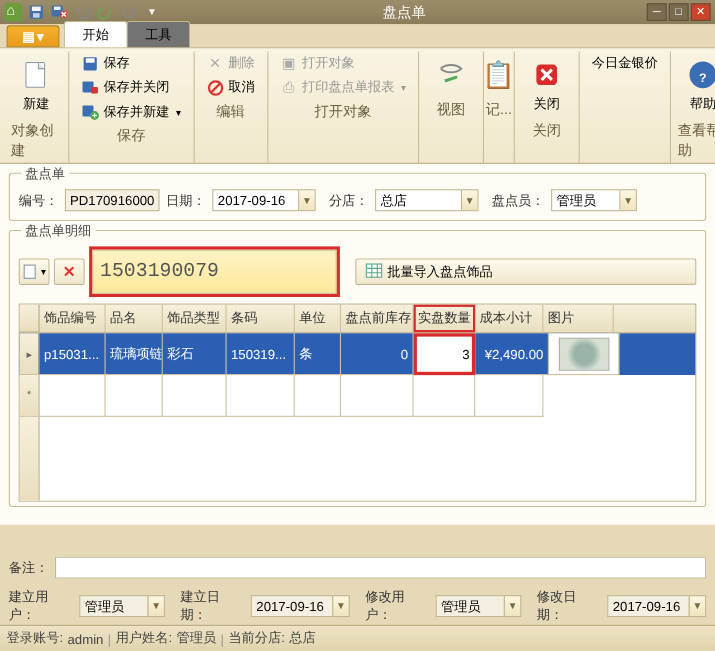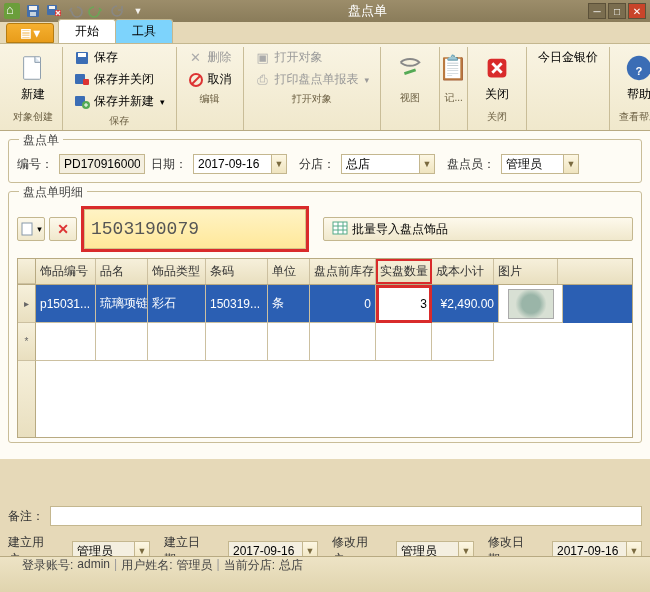--- a/index.html
+++ b/index.html
@@ -8,26 +8,26 @@
 .titlebar .home-icon{width:16px;height:16px;background:#6b9e3b;border-radius:2px;margin-right:4px;position:relative}
 .titlebar .home-icon::before{content:"⌂";position:absolute;left:2px;top:-1px;color:#fff;font-size:13px}
 .titlebar .qat{display:flex;gap:3px;align-items:center}
 .titlebar .qat-btn{width:18px;height:16px;display:flex;align-items:center;justify-content:center;opacity:.9;cursor:pointer}
 .titlebar .title{flex:1;text-align:center;font-size:13px}
 .titlebar .winbtns{display:flex;gap:2px}
 .titlebar .winbtn{width:18px;height:16px;background:#7a6d4f;border:1px solid #5c5139;display:flex;align-items:center;justify-content:center;color:#fff;font-size:10px}
 .titlebar .winbtn.close{background:#c9442a}
 .menubar{height:22px;background:#e6d9b8;display:flex;align-items:flex-end;border-bottom:1px solid #c4b78f}
 .viewbtn{width:48px;height:20px;background:linear-gradient(#f5b030,#e89c1a);border:1px solid #b57c12;border-radius:3px 3px 0 0;margin-left:6px;margin-right:4px;display:flex;align-items:center;justify-content:center;color:#fff;font-weight:bold}
-.menutab{padding:3px 16px;border:1px solid #c4b78f;border-bottom:none;background:#7dd3fc;border-radius:3px 3px 0 0;margin-right:-1px}
+.menutab{padding:3px 16px;border:1px solid #c4b78f;border-bottom:none;background:#737373;border-radius:3px 3px 0 0;margin-right:-1px}
 .menutab.active{background:#fff;position:relative;z-index:2}
 .ribbon{background:linear-gradient(#f9f4e3,#f0e8cc);border-bottom:1px solid #b8aa82;padding:3px 4px 0;display:flex}
 .rgroup{border-right:1px solid #c9bd98;padding:0 6px;display:flex;flex-direction:column;align-items:center}
 .rgroup-body{display:flex;align-items:flex-start;gap:4px}
-.rgroup-label{font-size:10px;color:#6b5f42;text-align:right;padding:2px 0}
+.rgroup-label{font-size:13px;color:#6b5f42;text-align:left;padding:2px 0}
 .bigbtn{display:flex;flex-direction:column;align-items:center;gap:2px;padding:4px 6px;cursor:pointer;border:1px solid transparent;border-radius:3px}
 .bigbtn .ico{width:32px;height:32px;display:flex;align-items:center;justify-content:center;font-size:24px}
 .smallbtns{display:flex;flex-direction:column;gap:1px}
 .smallbtn{display:flex;align-items:center;gap:4px;padding:1px 4px;cursor:pointer;border:1px solid transparent;border-radius:2px;white-space:nowrap}
 .smallbtn .ico{width:16px;height:16px;display:flex;align-items:center;justify-content:center;font-size:13px}
 .smallbtn.disabled{color:#999}
 .content{padding:8px;background:#fefcf5}
 .panel{border:1px solid #c9bd98;border-radius:3px;padding:8px;margin-bottom:8px;position:relative;background:#fefcf5}
 .panel-title{position:absolute;top:-8px;left:10px;background:#fefcf5;padding:0 4px;font-size:12px;color:#444}
 .formrow{display:flex;align-items:center;gap:6px;margin-top:6px}
@@ -48,21 +48,21 @@
 .gh.hl{outline:2px solid #d92b2b;outline-offset:-2px;position:relative;z-index:1}
 .gridrow{display:flex;align-items:stretch;height:38px}
 .gridrow.sel{background:#2b5fb3;color:#fff}
 .gc{border-right:1px solid #ccc0a0;border-bottom:1px solid #ccc0a0;padding:4px;font-size:12px;overflow:hidden;white-space:nowrap;display:flex;align-items:center}
 .gc.right{justify-content:flex-end}
 .gc.hl{outline:3px solid #d92b2b;outline-offset:-3px;background:#fff;color:#000;position:relative;z-index:1}
 .gc.img{background:#fff;padding:2px;justify-content:center}
 .rowind{width:18px;background:linear-gradient(#f6f0db,#e9dfbf);border-right:1px solid #b8aa82;border-bottom:1px solid #ccc0a0;display:flex;align-items:center;justify-content:center;color:#666;font-size:10px}
 .thumb{width:46px;height:30px;background:radial-gradient(circle,#9ab5a8 35%,#d8e0d4 60%);border:1px solid #aaa}
 .gridblank{height:76px;background:#fff;display:flex}
-.statusbar{position:absolute;left:0;right:0;bottom:0;height:36px;background:linear-gradient(#ede3c5,#e0d4ae);border-top:1px solid #b8aa82;display:flex;align-items:flex-start;padding:0 22px;font-size:12px;color:#444;gap:4px}
+.statusbar{position:absolute;left:0;right:0;bottom:0;height:24px;background:linear-gradient(#ede3c5,#e0d4ae);border-top:1px solid #b8aa82;display:flex;align-items:center;padding:0 6px;font-size:12px;color:#444;gap:4px}
 .statusbar .sep{color:#999}
 .footer{position:absolute;left:8px;right:8px;bottom:24px}
 .svgico{width:16px;height:16px}
 .svgico32{width:30px;height:30px}
 </style>
 </head>
 <body>
 
 <div class="titlebar">
   <div class="home-icon"></div>

